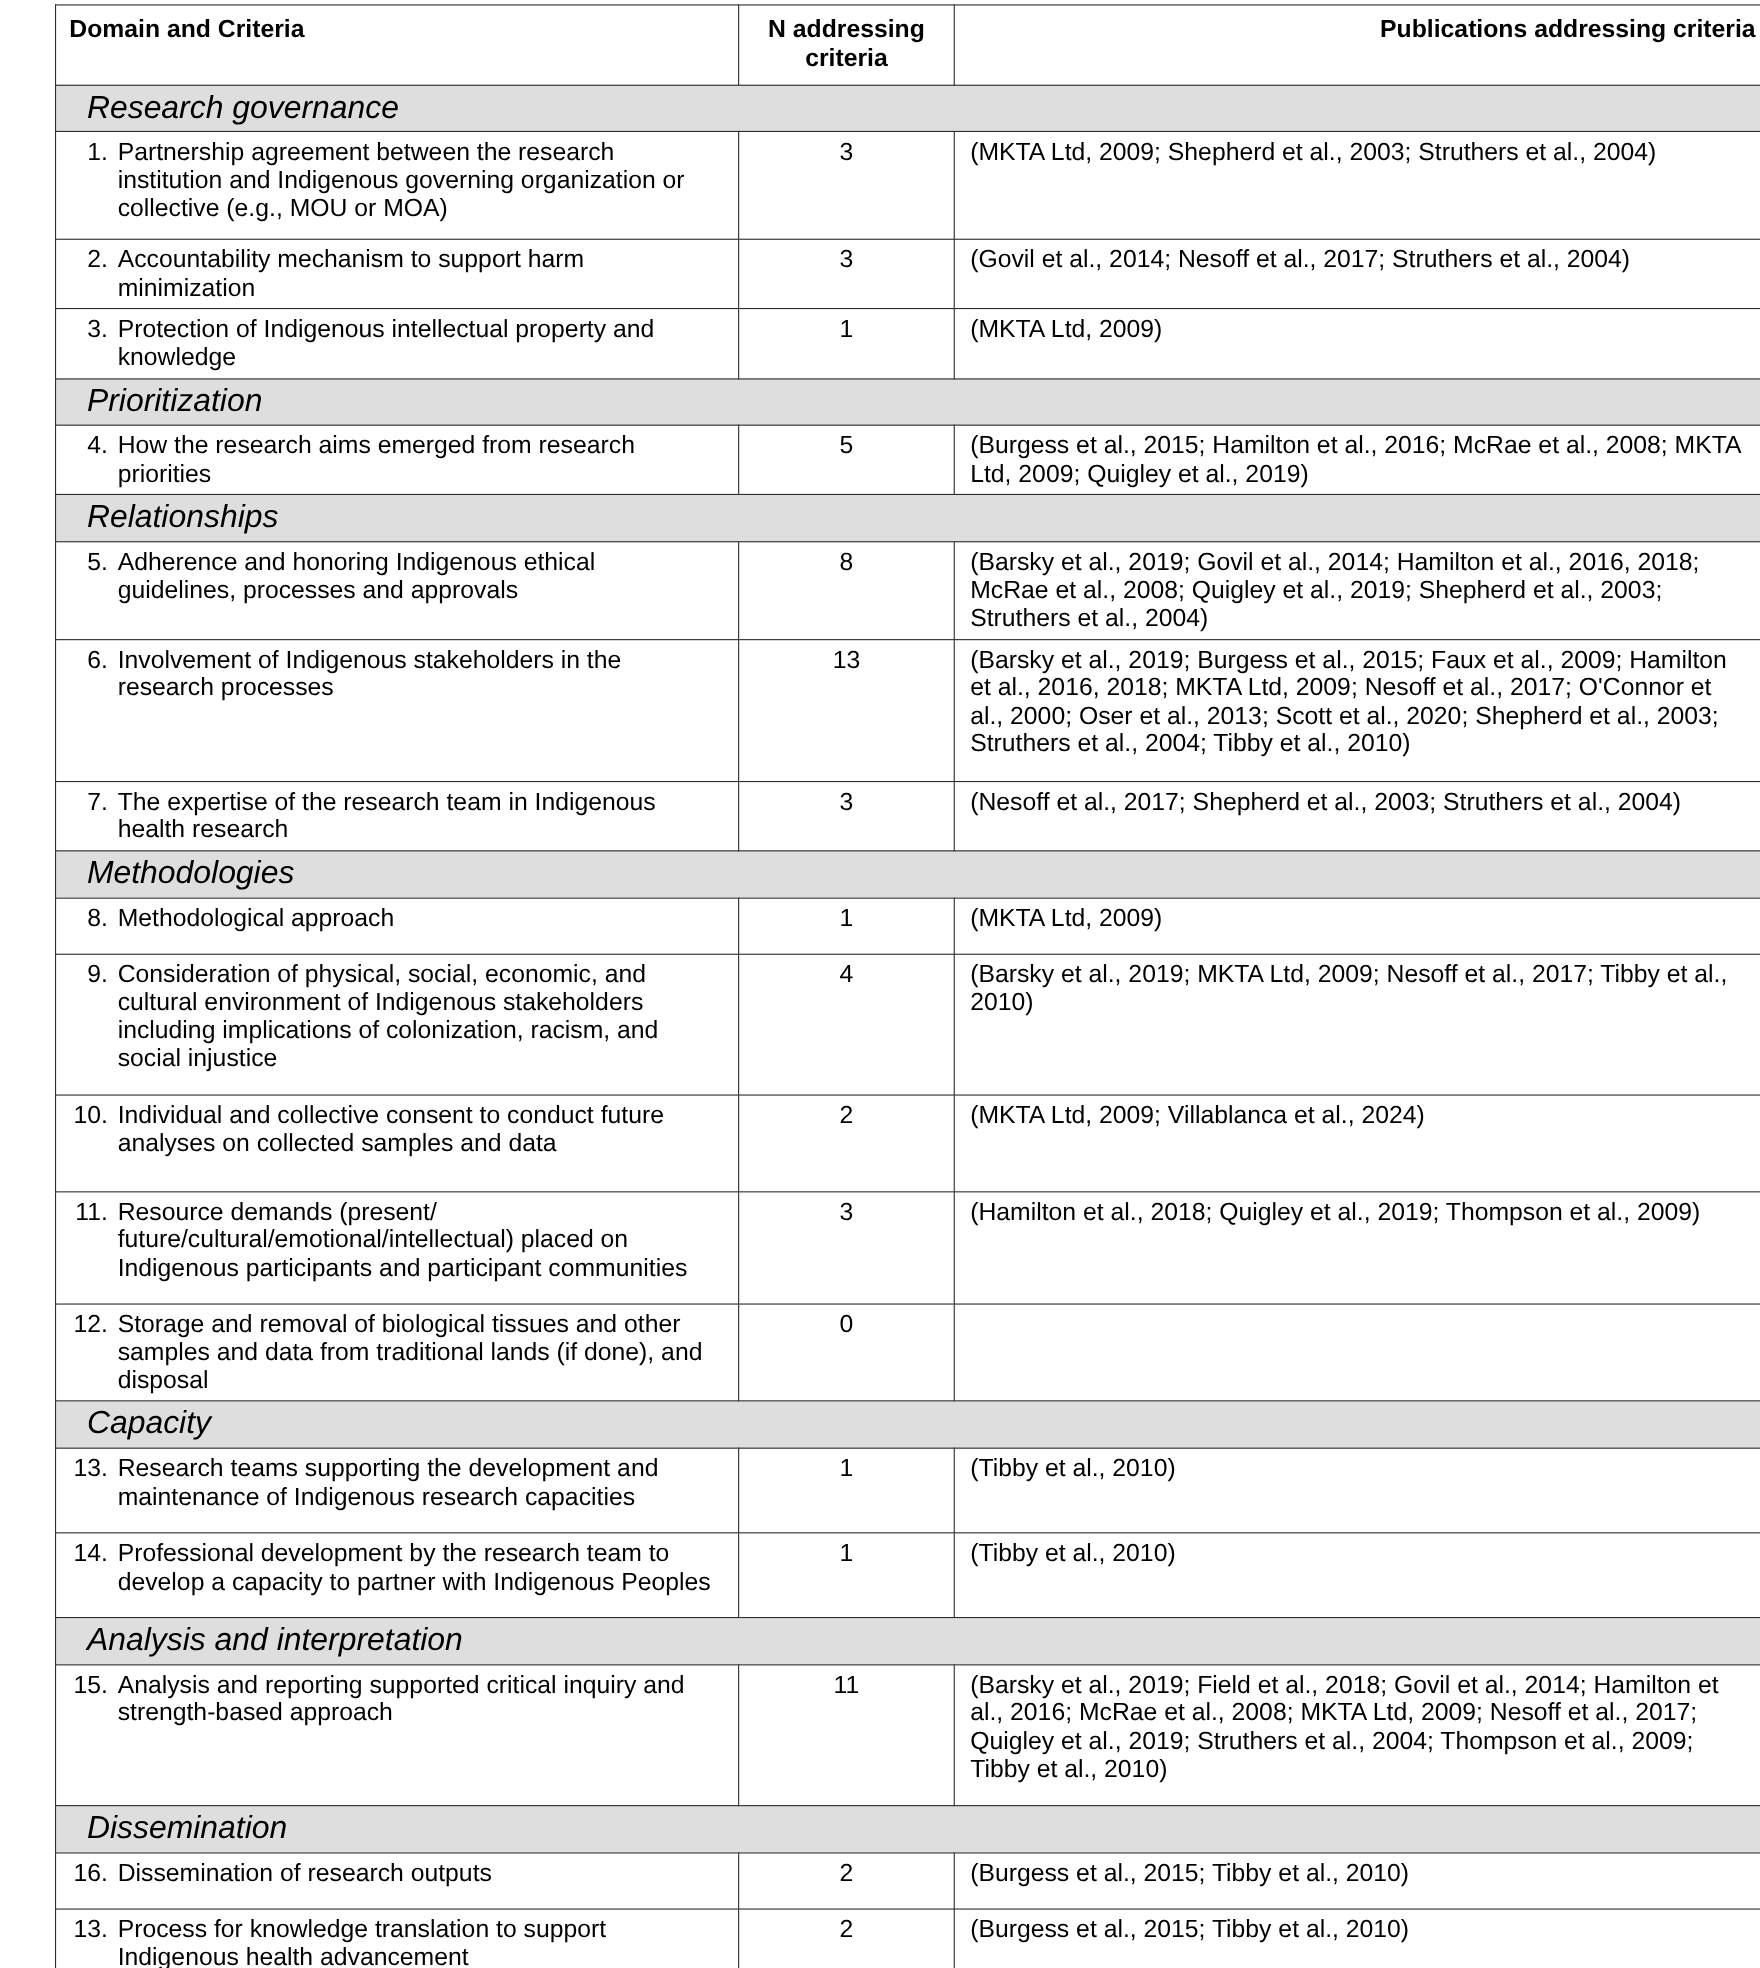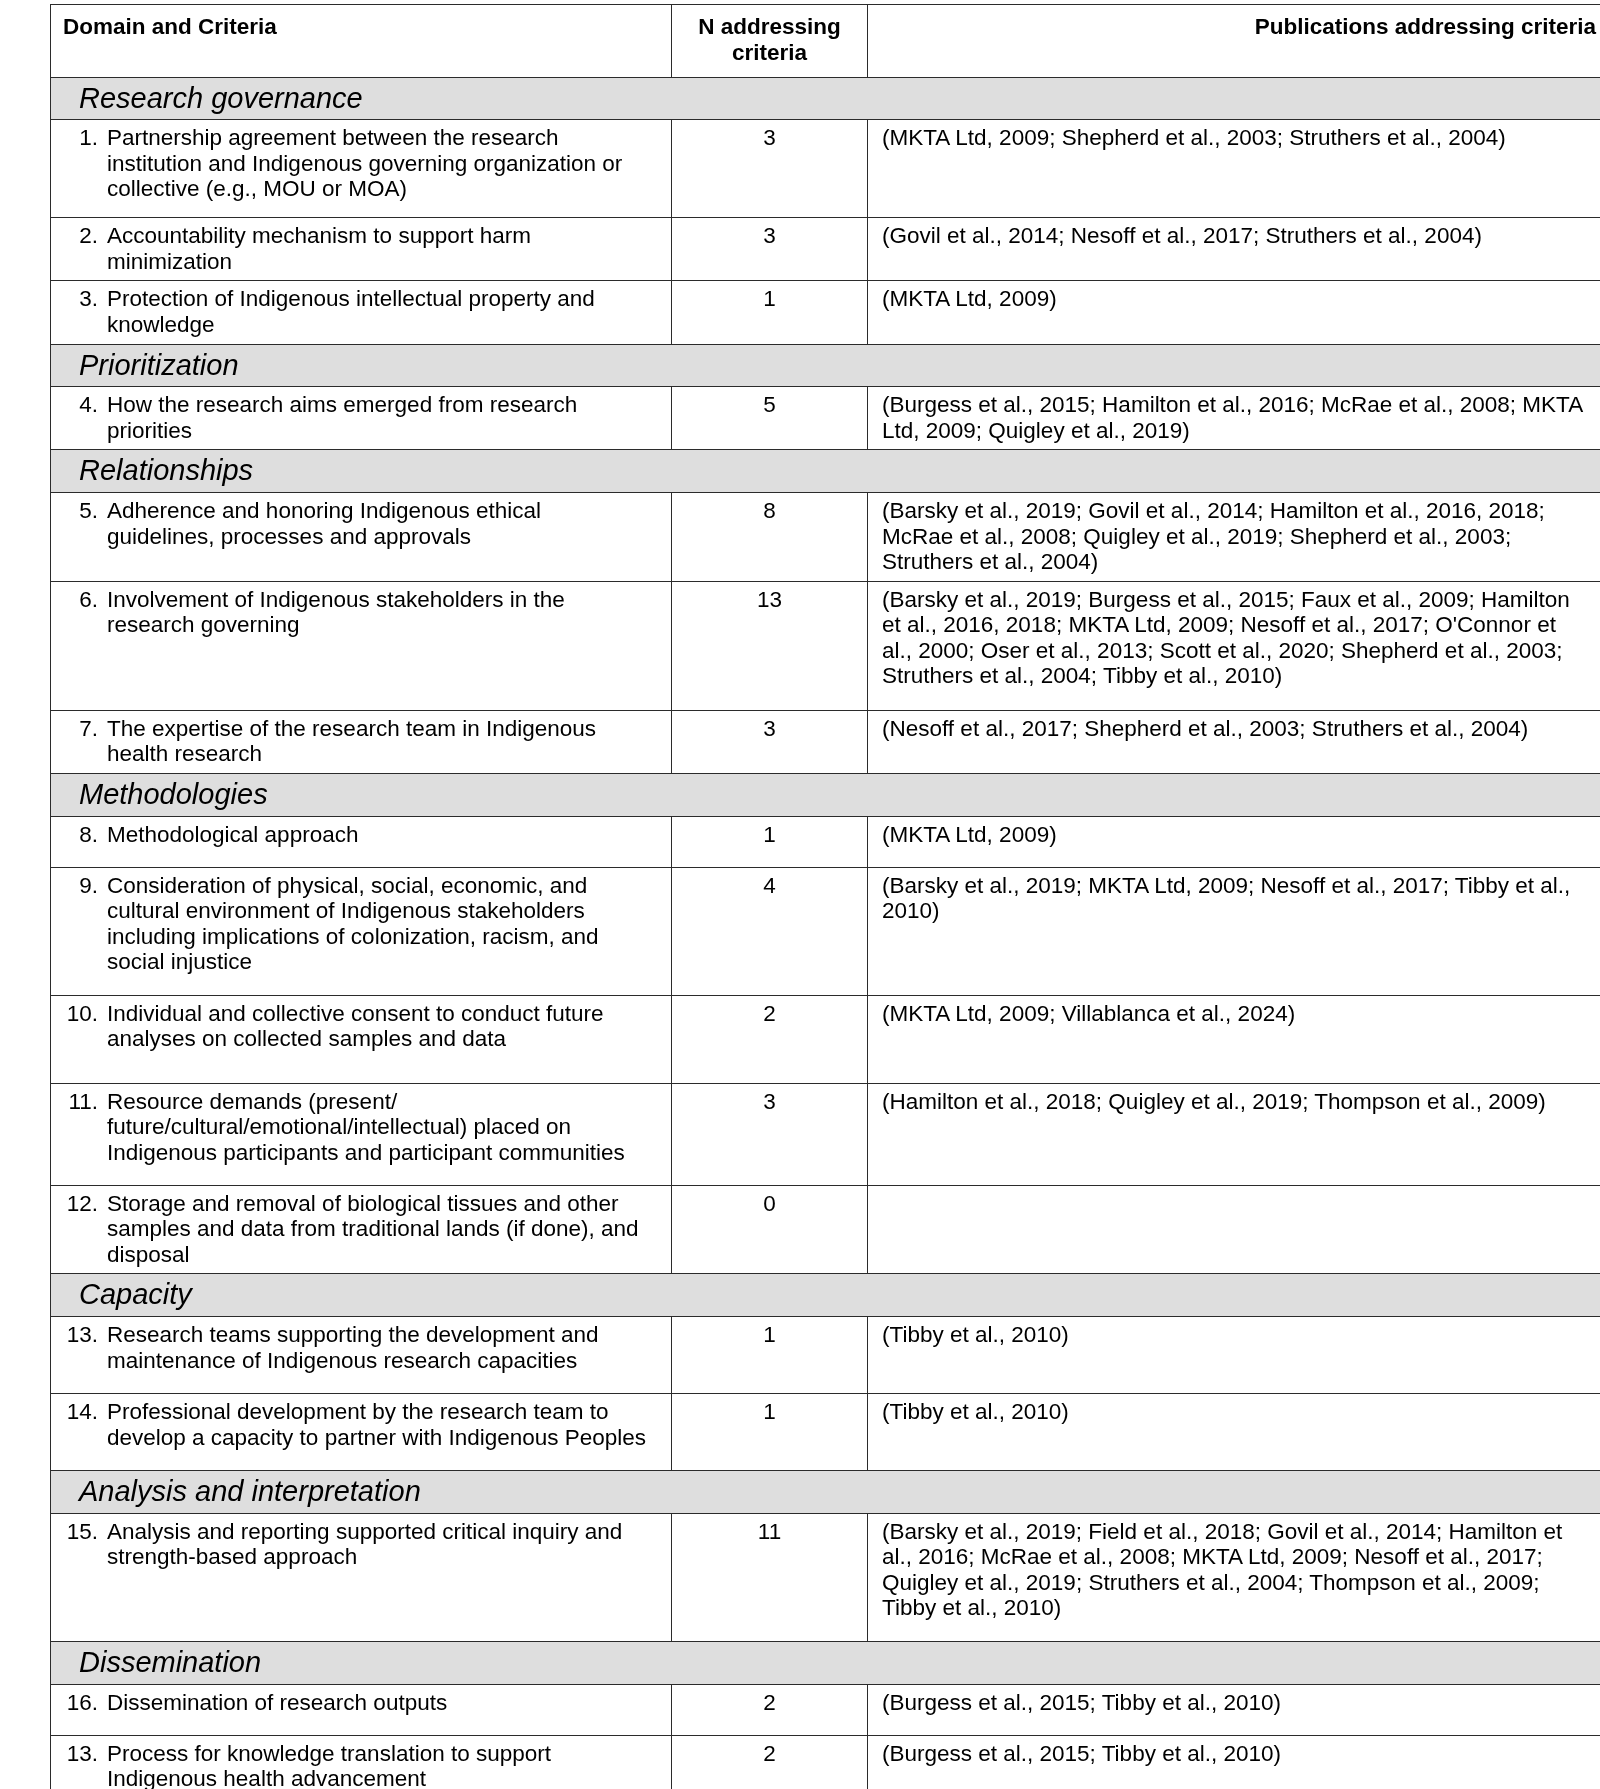--- a/index.html
+++ b/index.html
@@ -187,21 +187,21 @@
               <span class="crit-text">Adherence and honoring Indigenous ethical guidelines, processes and approvals</span>
             </div>
           </td>
           <td class="count-cell">8</td>
           <td class="pubs-cell">(Barsky et al., 2019; Govil et al., 2014; Hamilton et al., 2016, 2018; McRae et al., 2008; Quigley et al., 2019; Shepherd et al., 2003; Struthers et al., 2004)</td>
         </tr>
         <tr class="criteria-row" style="height: 129px;">
           <td class="crit-cell">
             <div class="crit-line">
               <span class="crit-num">6.</span>
-              <span class="crit-text">Involvement of Indigenous stakeholders in the research governing</span>
+              <span class="crit-text">Involvement of Indigenous stakeholders in the research processes</span>
             </div>
           </td>
           <td class="count-cell">13</td>
           <td class="pubs-cell">(Barsky et al., 2019; Burgess et al., 2015; Faux et al., 2009; Hamilton et al., 2016, 2018; MKTA Ltd, 2009; Nesoff et al., 2017; O'Connor et al., 2000; Oser et al., 2013; Scott et al., 2020; Shepherd et al., 2003; Struthers et al., 2004; Tibby et al., 2010)</td>
         </tr>
         <tr class="criteria-row" style="height: 51px;">
           <td class="crit-cell">
             <div class="crit-line">
               <span class="crit-num">7.</span>
               <span class="crit-text">The expertise of the research team in Indigenous health research</span>

